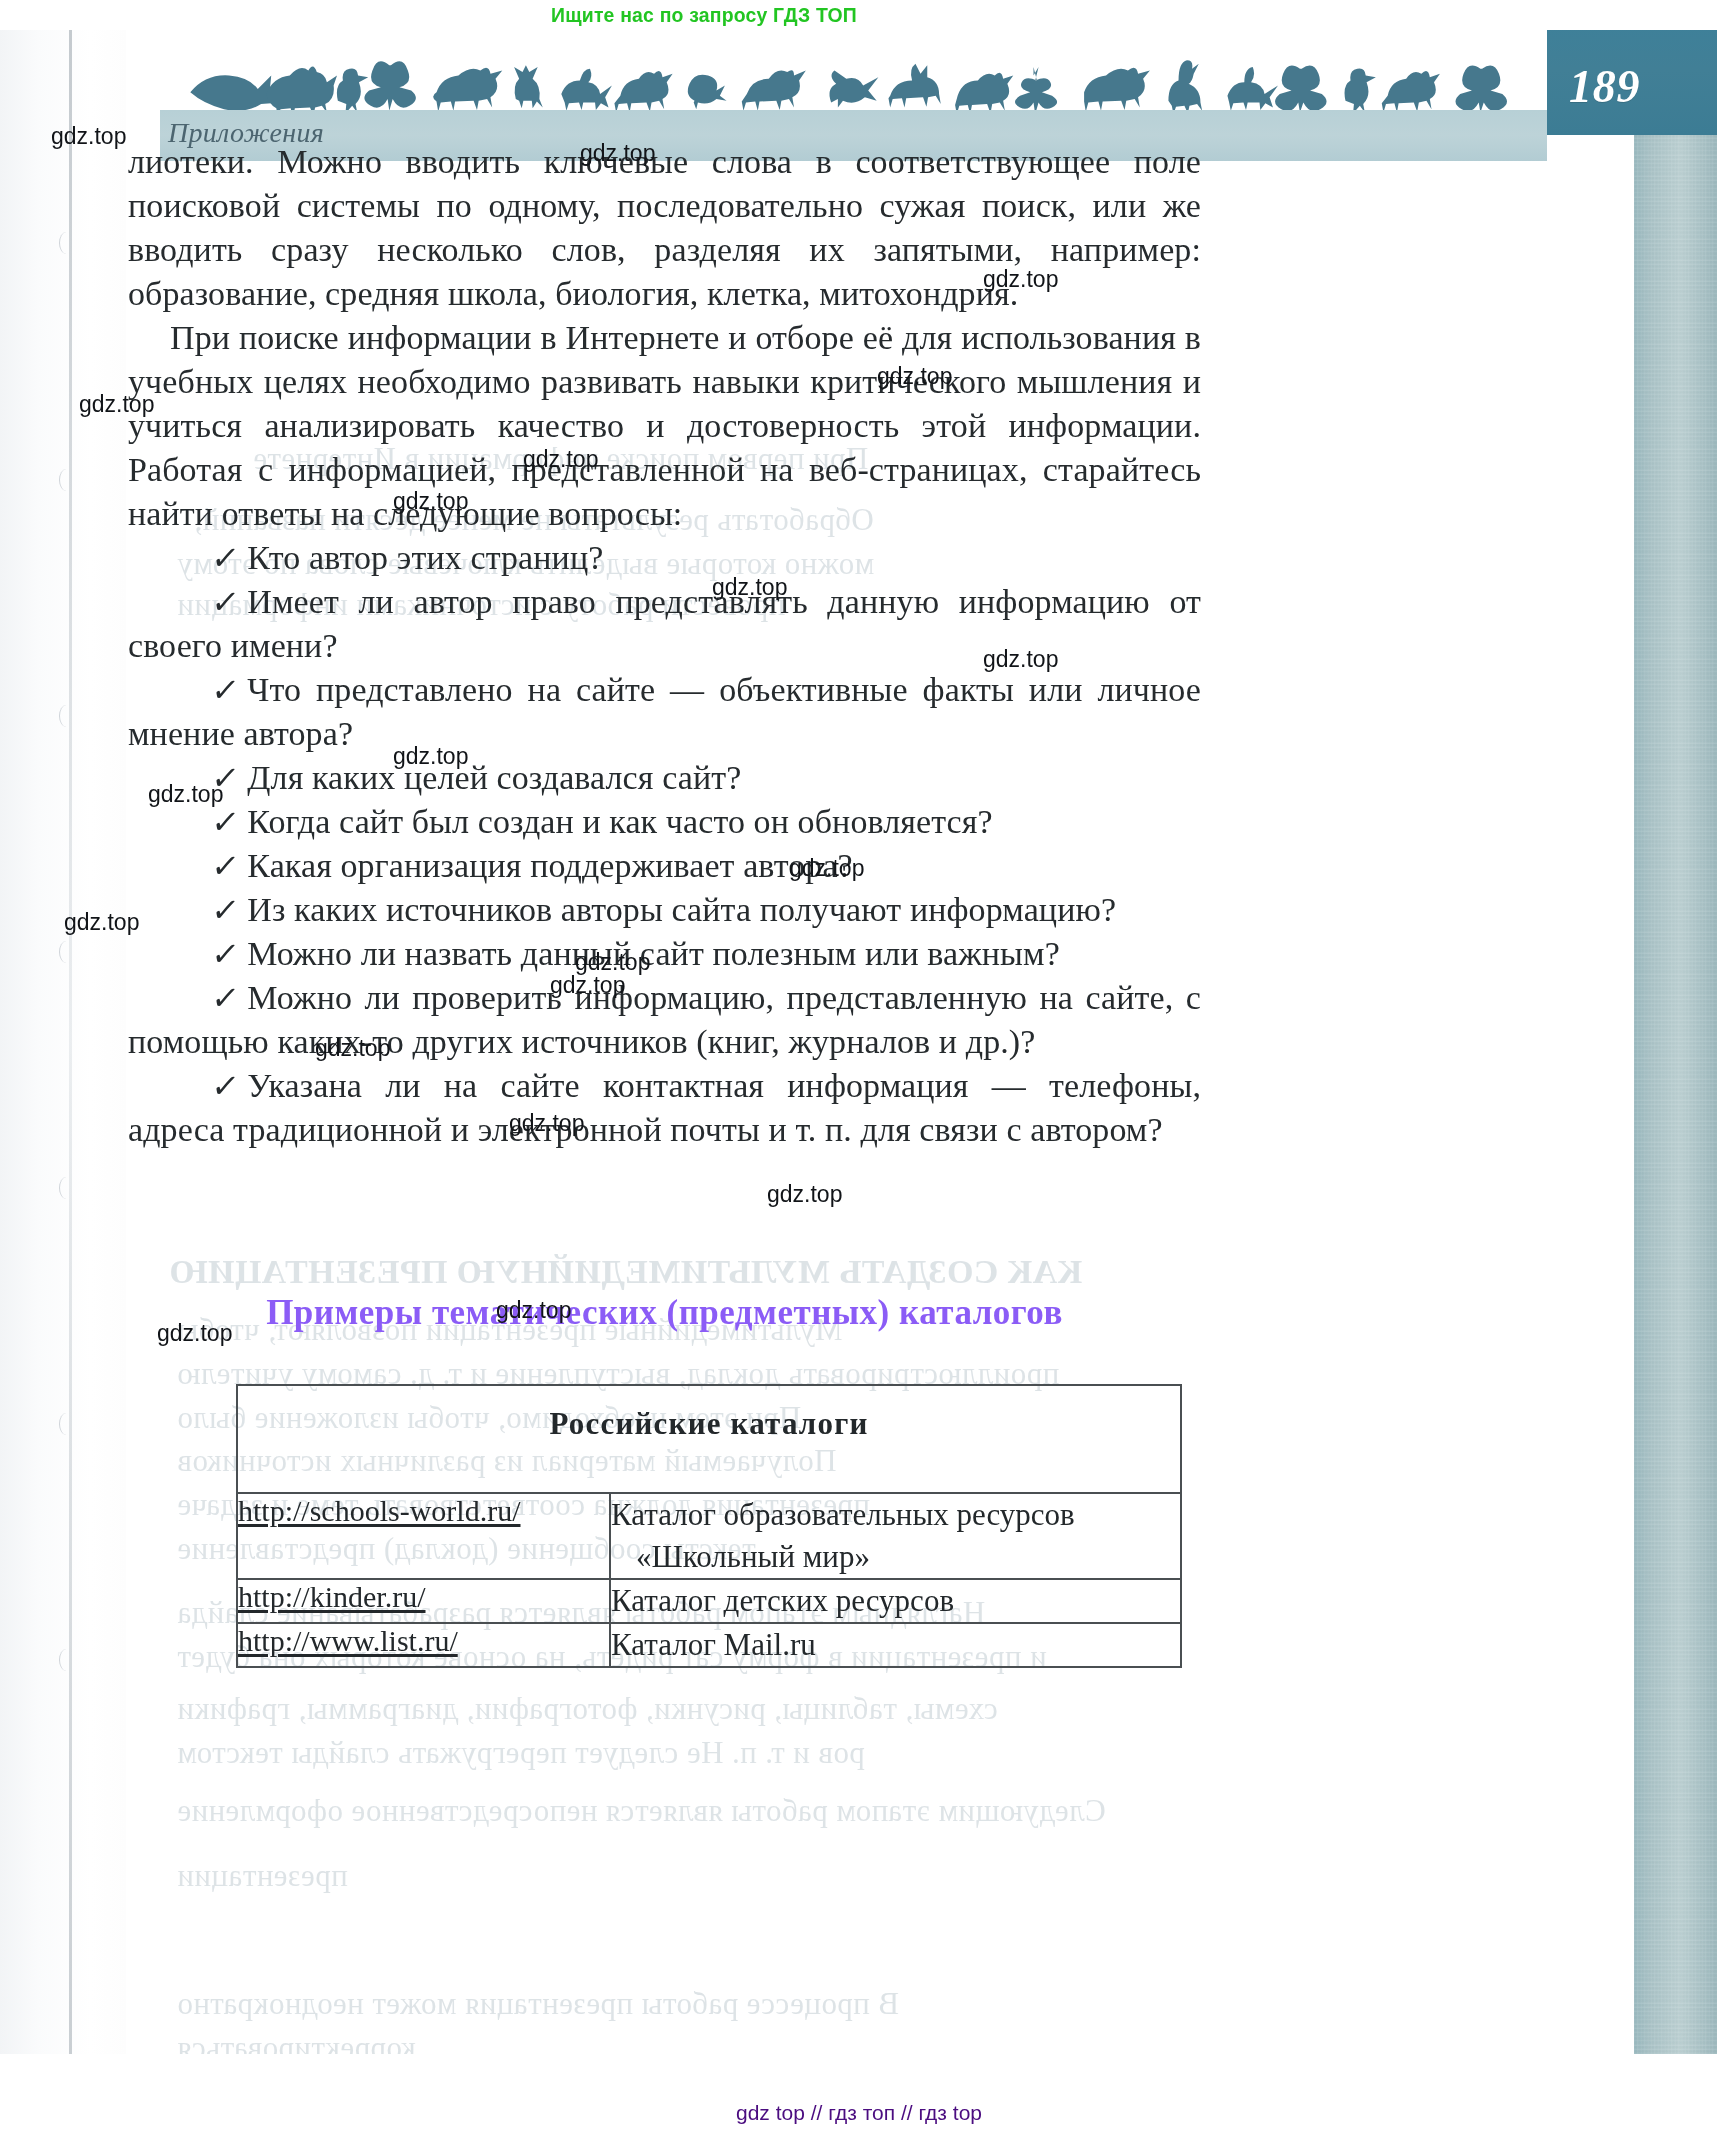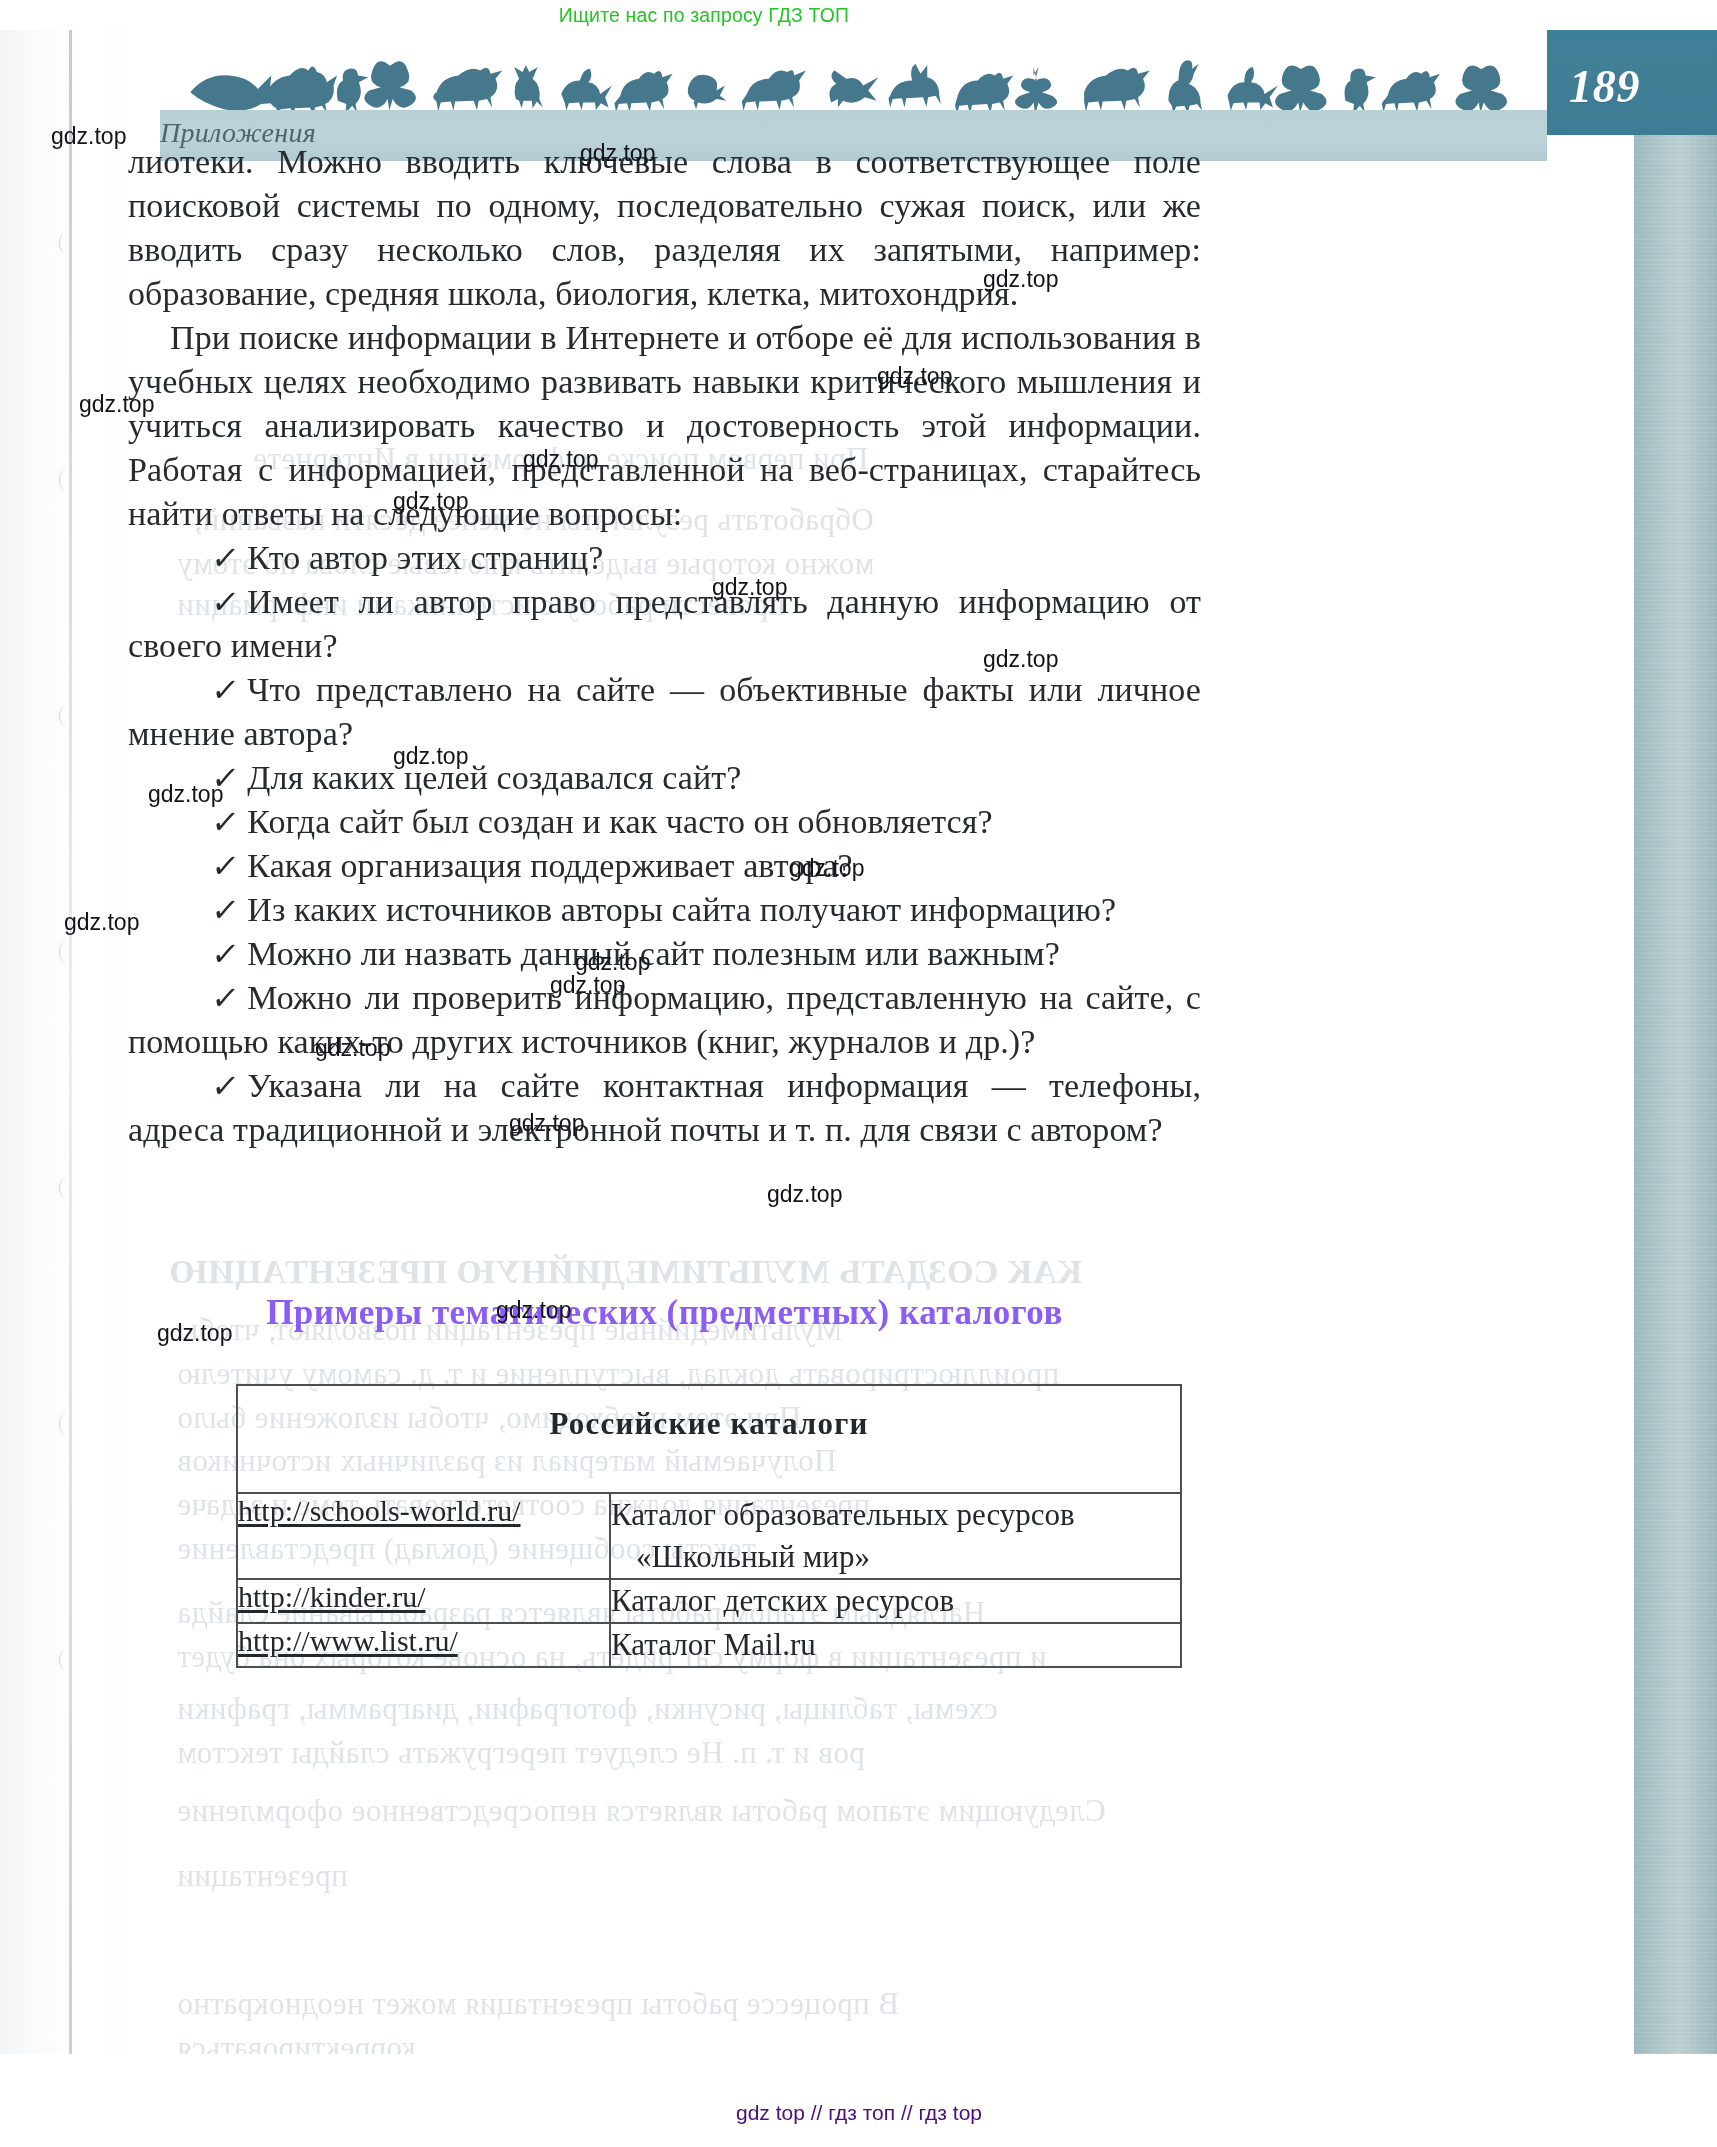--- a/index.html
+++ b/index.html
@@ -9,21 +9,21 @@
     font-family:"Liberation Serif", serif;
     overflow:hidden;
     position:relative;
   }
 
   
   .promo{
     position:absolute;left:0;top:0;width:1408px;height:30px;
     text-align:center;
     font-family:"Liberation Sans", sans-serif;
-    font-size:19.4px;font-weight:400;color:#22c522;
+    font-size:19.4px;font-weight:700;color:#22c522;
     letter-spacing:0.2px;
     line-height:30px;
   }
 
   
   .sheet{
     position:absolute;left:0;top:30px;width:1718px;height:2024px;
     background:#ffffff;
     overflow:hidden;
   }
@@ -71,21 +71,21 @@
     letter-spacing:0.8px;
     text-shadow:0 0.8px 0 rgba(0,0,0,.12);
   }
 
   
   .header-bar{
     position:absolute;left:160px;top:80px;width:1387px;height:51px;
     background:linear-gradient(to bottom,#b7d0d6 0%, #bdd3d8 50%, #b2ccd3 100%);
   }
   .header-title{
-    position:absolute;left:160px;top:87px;
+    position:absolute;left:168px;top:87px;
     font-family:"Liberation Serif", serif;
     font-style:italic;font-size:28px;color:#4c6570;
     letter-spacing:0.3px;
   }
 
   
   .fauna{
     position:absolute;left:165px;top:20px;width:1366px;height:61px;
   }
   .fauna svg{display:block;}

